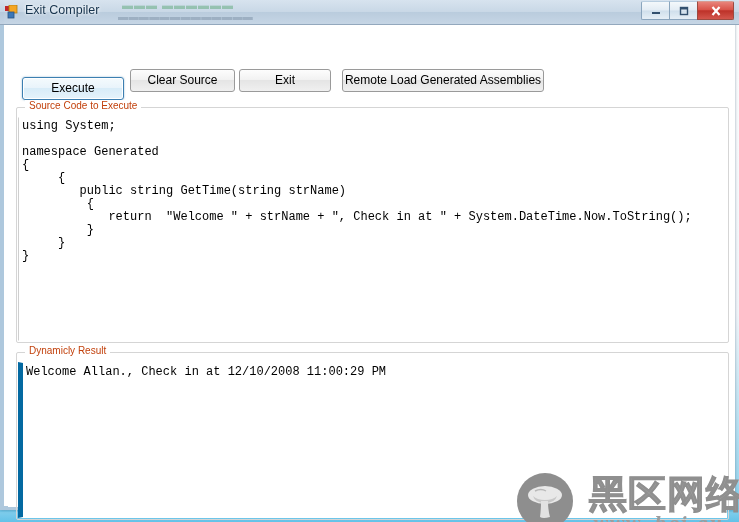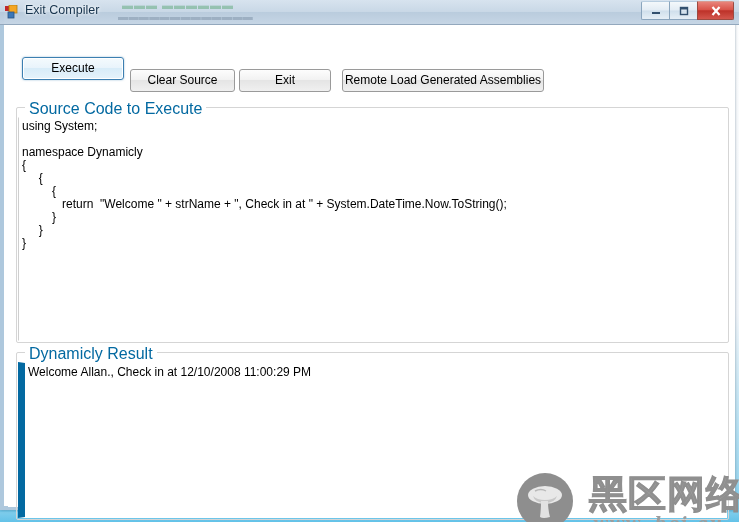--- a/index.html
+++ b/index.html
@@ -147,41 +147,41 @@
     text-align: center;
     line-height: 21px;
     cursor: default;
     white-space: nowrap;
   }
   .tbtn.focused {
     border-color: #3c7fb1;
     box-shadow: inset 0 0 0 1px #ffffff, 0 0 2px rgba(60,127,177,0.55);
     background: linear-gradient(180deg,#f4fafd 0%, #e9f4fb 46%, #d8ecf8 50%, #e6f3fb 100%);
   }
-  #b-execute      { left: 14px;  top: 32px; width: 102px; }
+  #b-execute      { left: 14px;  top: 52px; width: 102px; }
   #b-clear        { left: 122px; top: 44px; width: 105px; }
   #b-exit         { left: 231px; top: 44px; width: 92px; }
   #b-remote       { left: 334px; top: 44px; width: 202px; }
 
   
   .groupbox {
     position: absolute;
     box-sizing: border-box;
     border: 1px solid #d5d5d5;
     border-radius: 2px;
     background: transparent;
   }
   .grouplabel {
     position: absolute;
     top: -8px;
     left: 8px;
     padding: 0 4px;
     background: #ffffff;
-    font-size: 16px;
-    color: #0369a1;
+    font-size: 10px;
+    color: #c2410c;
     white-space: nowrap;
   }
   #gb-source { left: 8px;  top: 82px;  width: 713px; height: 236px; }
   #gb-result { left: 8px;  top: 327px; width: 713px; height: 168px; }
 
   
   .textpane {
     position: absolute;
     box-sizing: border-box;
     background: #ffffff;
@@ -194,30 +194,30 @@
   #src-pane {
     left: 10px; top: 92px;
     width: 709px; height: 224px;
     border-left: 1px solid #cfcfcf;
     border-top: 1px solid #ffffff;
     padding: 2px 0 0 0;
   }
   #res-pane {
     left: 10px; top: 337px;
     width: 709px; height: 156px;
-    border-left: 7px solid #0369a1;
+    border-left: 5px solid #0369a1;
     padding: 2px 0 0 0;
   }
   .codeline {
     display: block;
     height: 13px;
     line-height: 13px;
     padding-left: 3px;
     white-space: pre;
-    font-family: Liberation Sans, sans-serif;
+    font-family: Liberation Mono, monospace;
     font-size: 12px;
   }
   #src-lines { margin-top: 0px; }
   #src-lines .codeline { height: 13px; line-height: 13px; }
 
   
   .codeline.blank { height: 13px; }
 
   #res-lines .codeline { height: 14px; line-height: 14px; }
 
@@ -288,23 +288,24 @@
     <div class="tbtn" id="b-clear">Clear Source</div>
     <div class="tbtn" id="b-remote">Remote Load Generated Assemblies</div>
 
     <div class="groupbox" id="gb-source">
       <span class="grouplabel">Source Code to Execute</span>
     </div>
     <div class="textpane" id="src-pane">
       <div id="src-lines">
           <div class="codeline">using System;</div>
           <div class="codeline blank">&nbsp;</div>
-          <div class="codeline">namespace Dynamicly</div>
+          <div class="codeline">namespace Generated</div>
           <div class="codeline">{</div>
           <div class="codeline">     {</div>
+          <div class="codeline">        public string GetTime(string strName)</div>
           <div class="codeline">         {</div>
           <div class="codeline">            return  "Welcome " + strName + ", Check in at " + System.DateTime.Now.ToString();</div>
           <div class="codeline">         }</div>
           <div class="codeline">     }</div>
           <div class="codeline">}</div>
         </div>
     </div>
 
     <div class="groupbox" id="gb-result">
       <span class="grouplabel">Dynamicly Result</span>

